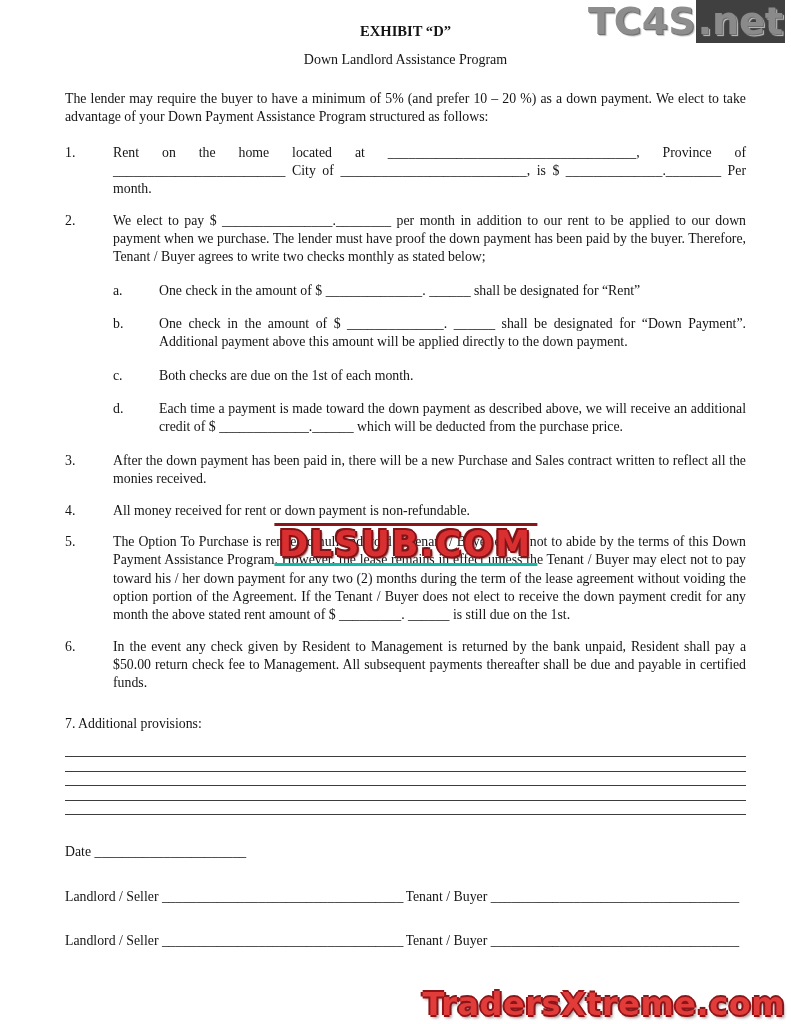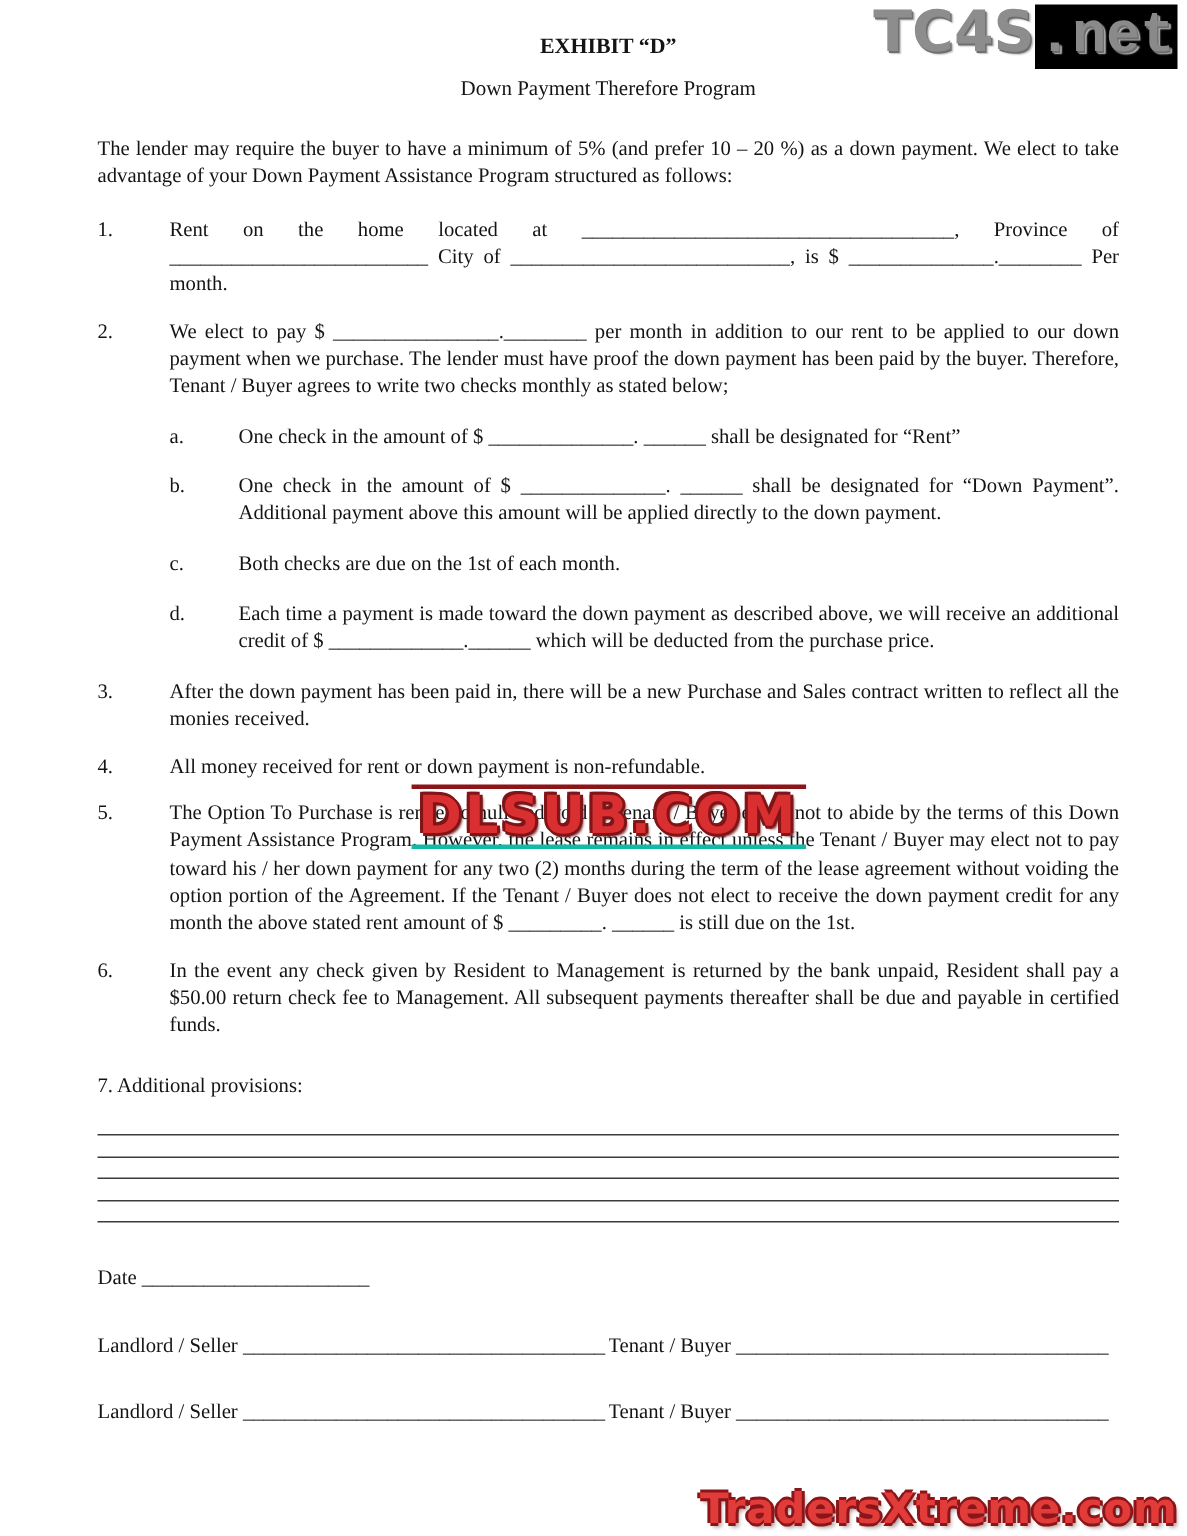--- a/index.html
+++ b/index.html
@@ -43,54 +43,54 @@
 
   
   .wm-tc4s {
     position: absolute; top: 2px; right: 6px;
     font-family: "DejaVu Sans", sans-serif;
     font-weight: bold; font-size: 38px; line-height: 1;
     color: #8d8d8d; letter-spacing: 0px;
     text-shadow: 1px 1px 0 #6f6f6f, 2px 2px 1px #c2c2c2;
     z-index: 10; white-space: nowrap;
   }
-  .wm-tc4s .net { background: #000000; color: #8a8a8a; padding: 0 2px; font-family: Liberation Mono, monospace; }
+  .wm-tc4s .net { background: #404040; color: #8a8a8a; padding: 0 2px; }
 
   .wm-dlsub {
     position: absolute; top: -10px; left: 50%;
     transform: translateX(-50%);
     font-family: "DejaVu Sans", sans-serif;
     font-weight: bold; font-size: 35px; line-height: 1.05;
     letter-spacing: 2px; white-space: nowrap;
     color: #d92f31;
     text-shadow: -2px 0 0 #801417, 2px 0 0 #801417, 0 -2px 0 #801417, 0 2px 0 #801417,
                  -2px -2px 0 #801417, 2px 2px 2px #6d1013;
     border-top: 3px solid #8b1518; border-bottom: 3px solid #14b8a6;
     padding: 0 5px; z-index: 10;
   }
 
   .wm-traders {
     position: absolute; bottom: 4px; right: 6px;
     font-family: "DejaVu Sans", sans-serif;
-    font-weight: bold; font-size: 28px; line-height: 1;
+    font-weight: bold; font-size: 32px; line-height: 1;
     color: #e23c3a; letter-spacing: 0.5px; white-space: nowrap;
     text-shadow: -2px 0 0 #8b1518, 2px 0 0 #8b1518, 0 -2px 0 #8b1518, 0 2px 0 #8b1518,
                  2px 3px 3px rgba(60,10,10,0.45);
     z-index: 10;
   }
 </style>
 </head>
 <body>
 
 <div class="wm-tc4s"><span>TC4S</span><span class="net">.net</span></div>
 
 <div class="doc">
 
   <div class="title">EXHIBIT “D”</div>
-  <div class="subtitle">Down Payment Therefore Program</div>
+  <div class="subtitle">Down Landlord Assistance Program</div>
 
   <p class="intro">The lender may require the buyer to have a minimum of 5% (and prefer 10 – 20 %) as a down payment. We elect to take advantage of your Down Payment Assistance Program structured as follows:</p>
 
   <div class="li">
     <span class="num">1.</span>
     <span class="txt">Rent on the home located at ____________________________________, Province of _________________________ City of ___________________________, is $ ______________.________ Per month.</span>
   </div>
 
   <div class="li">
     <span class="num">2.</span>

